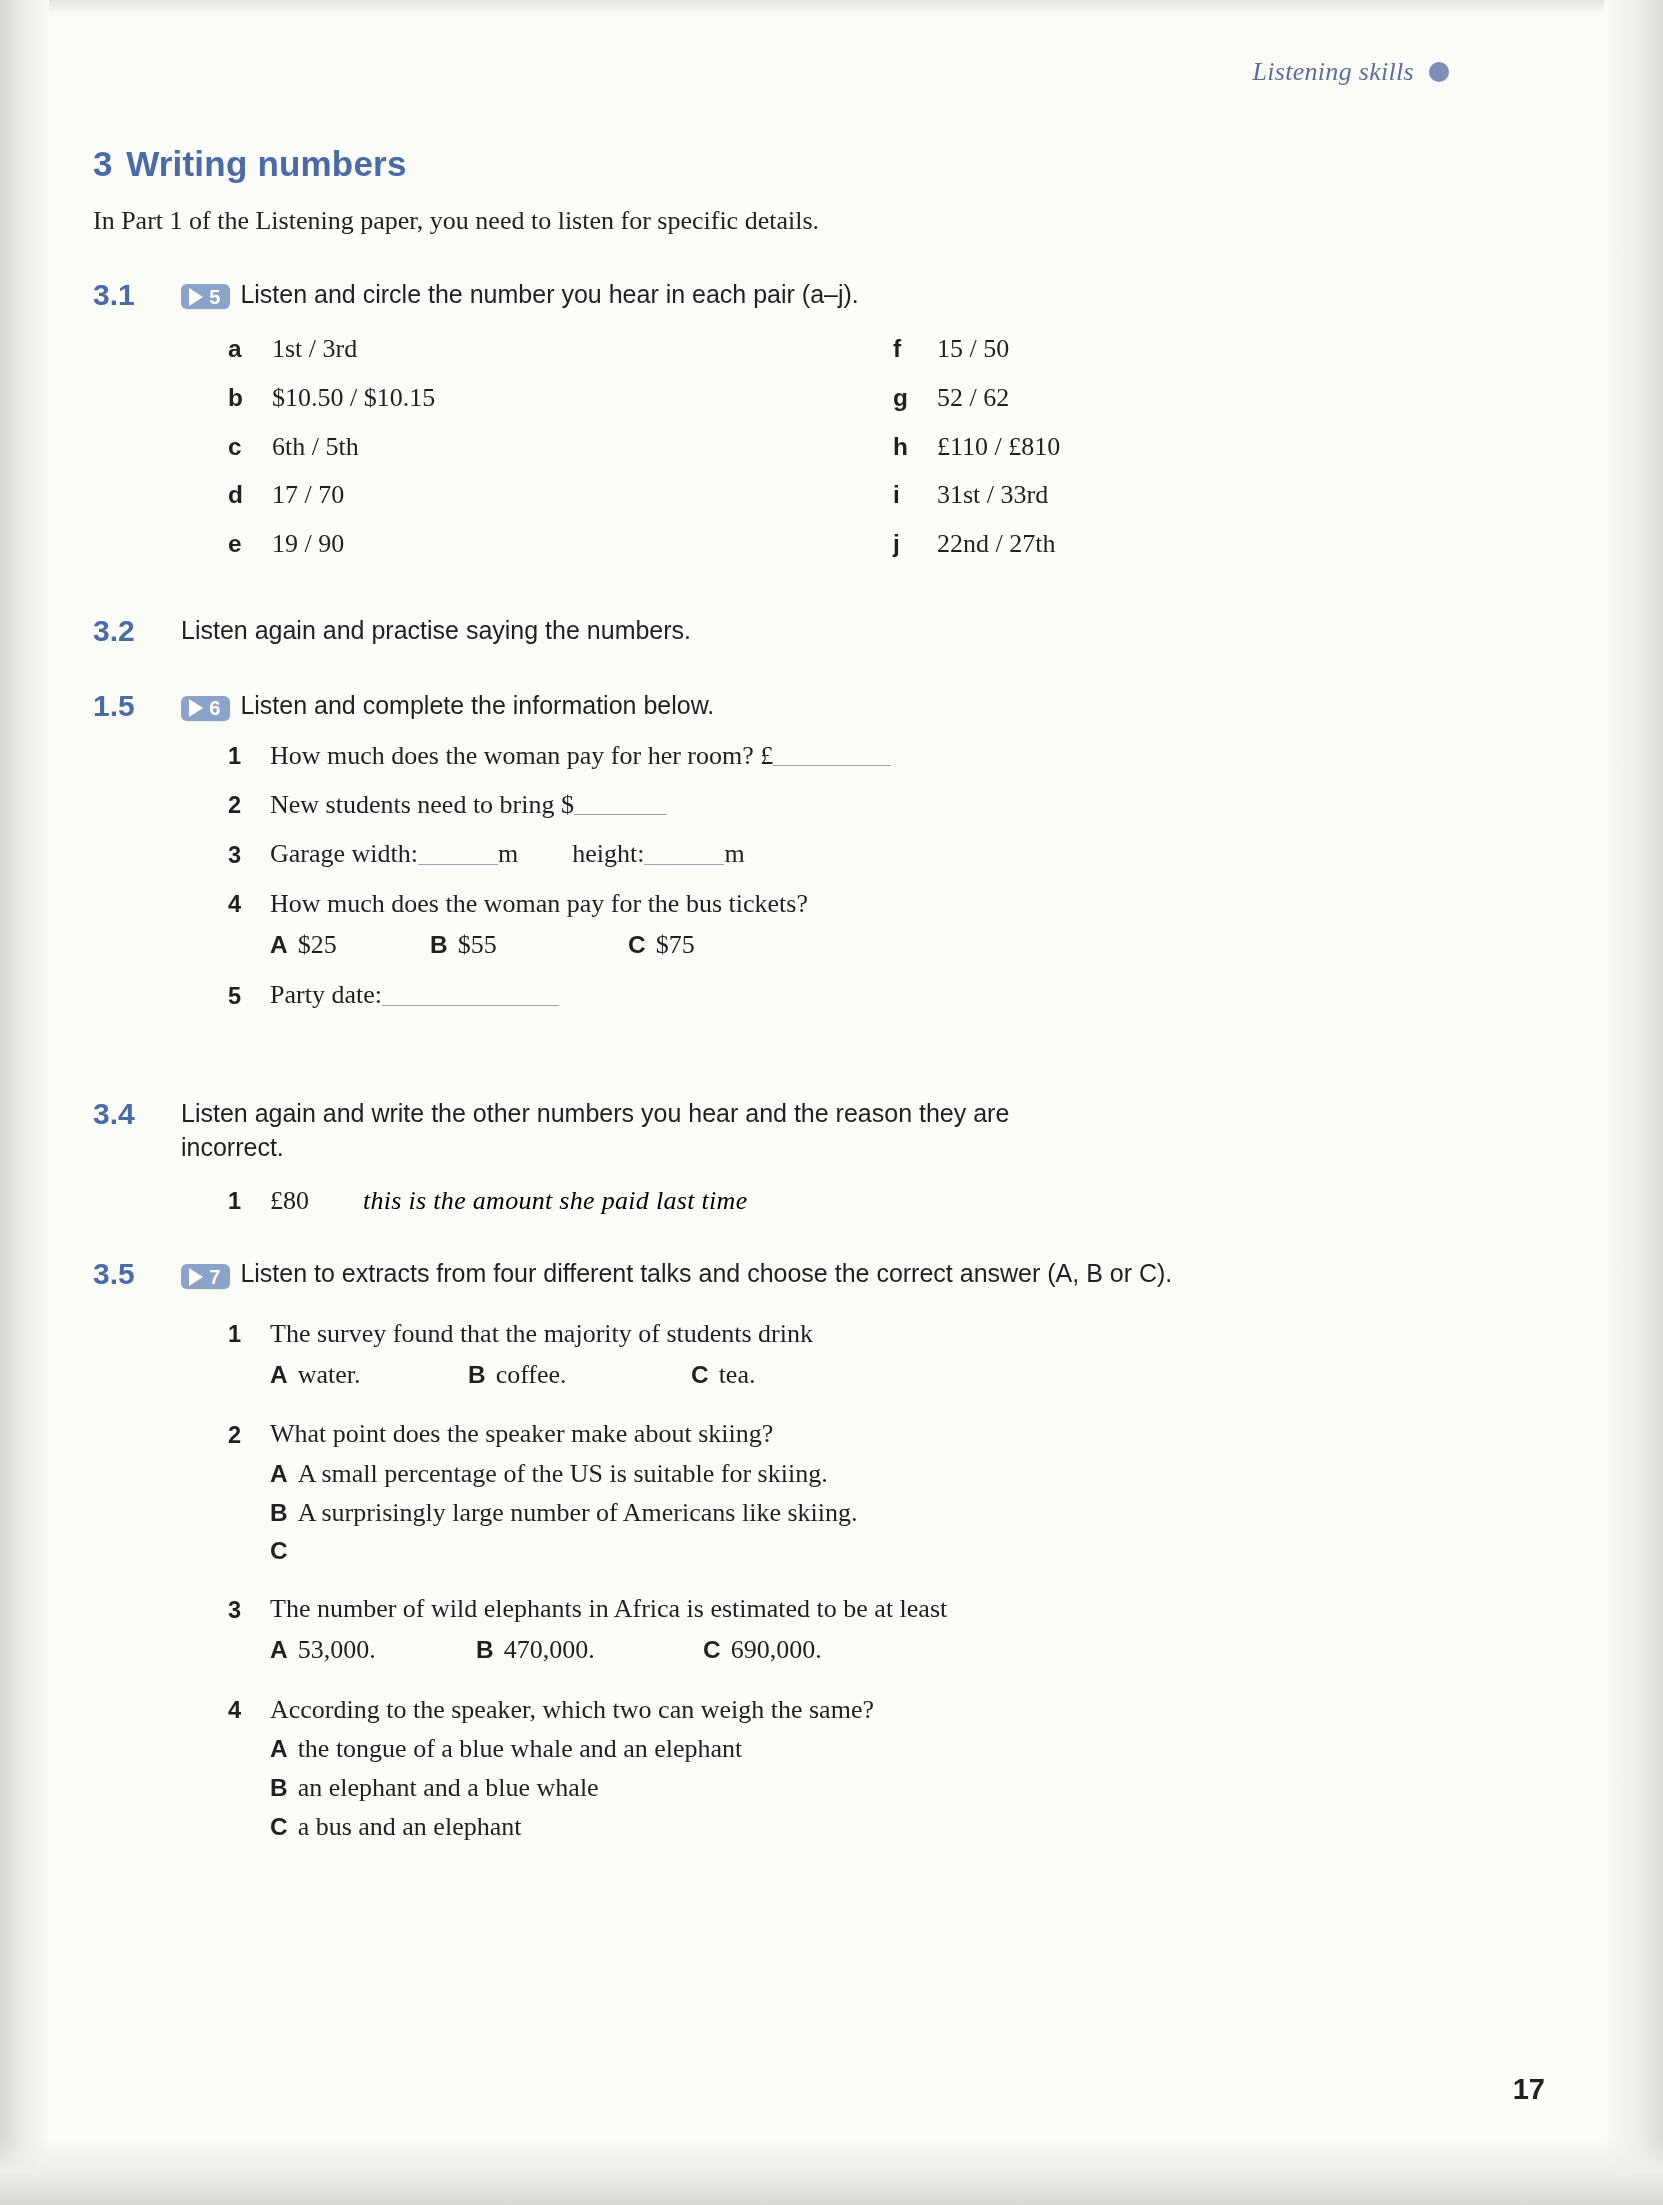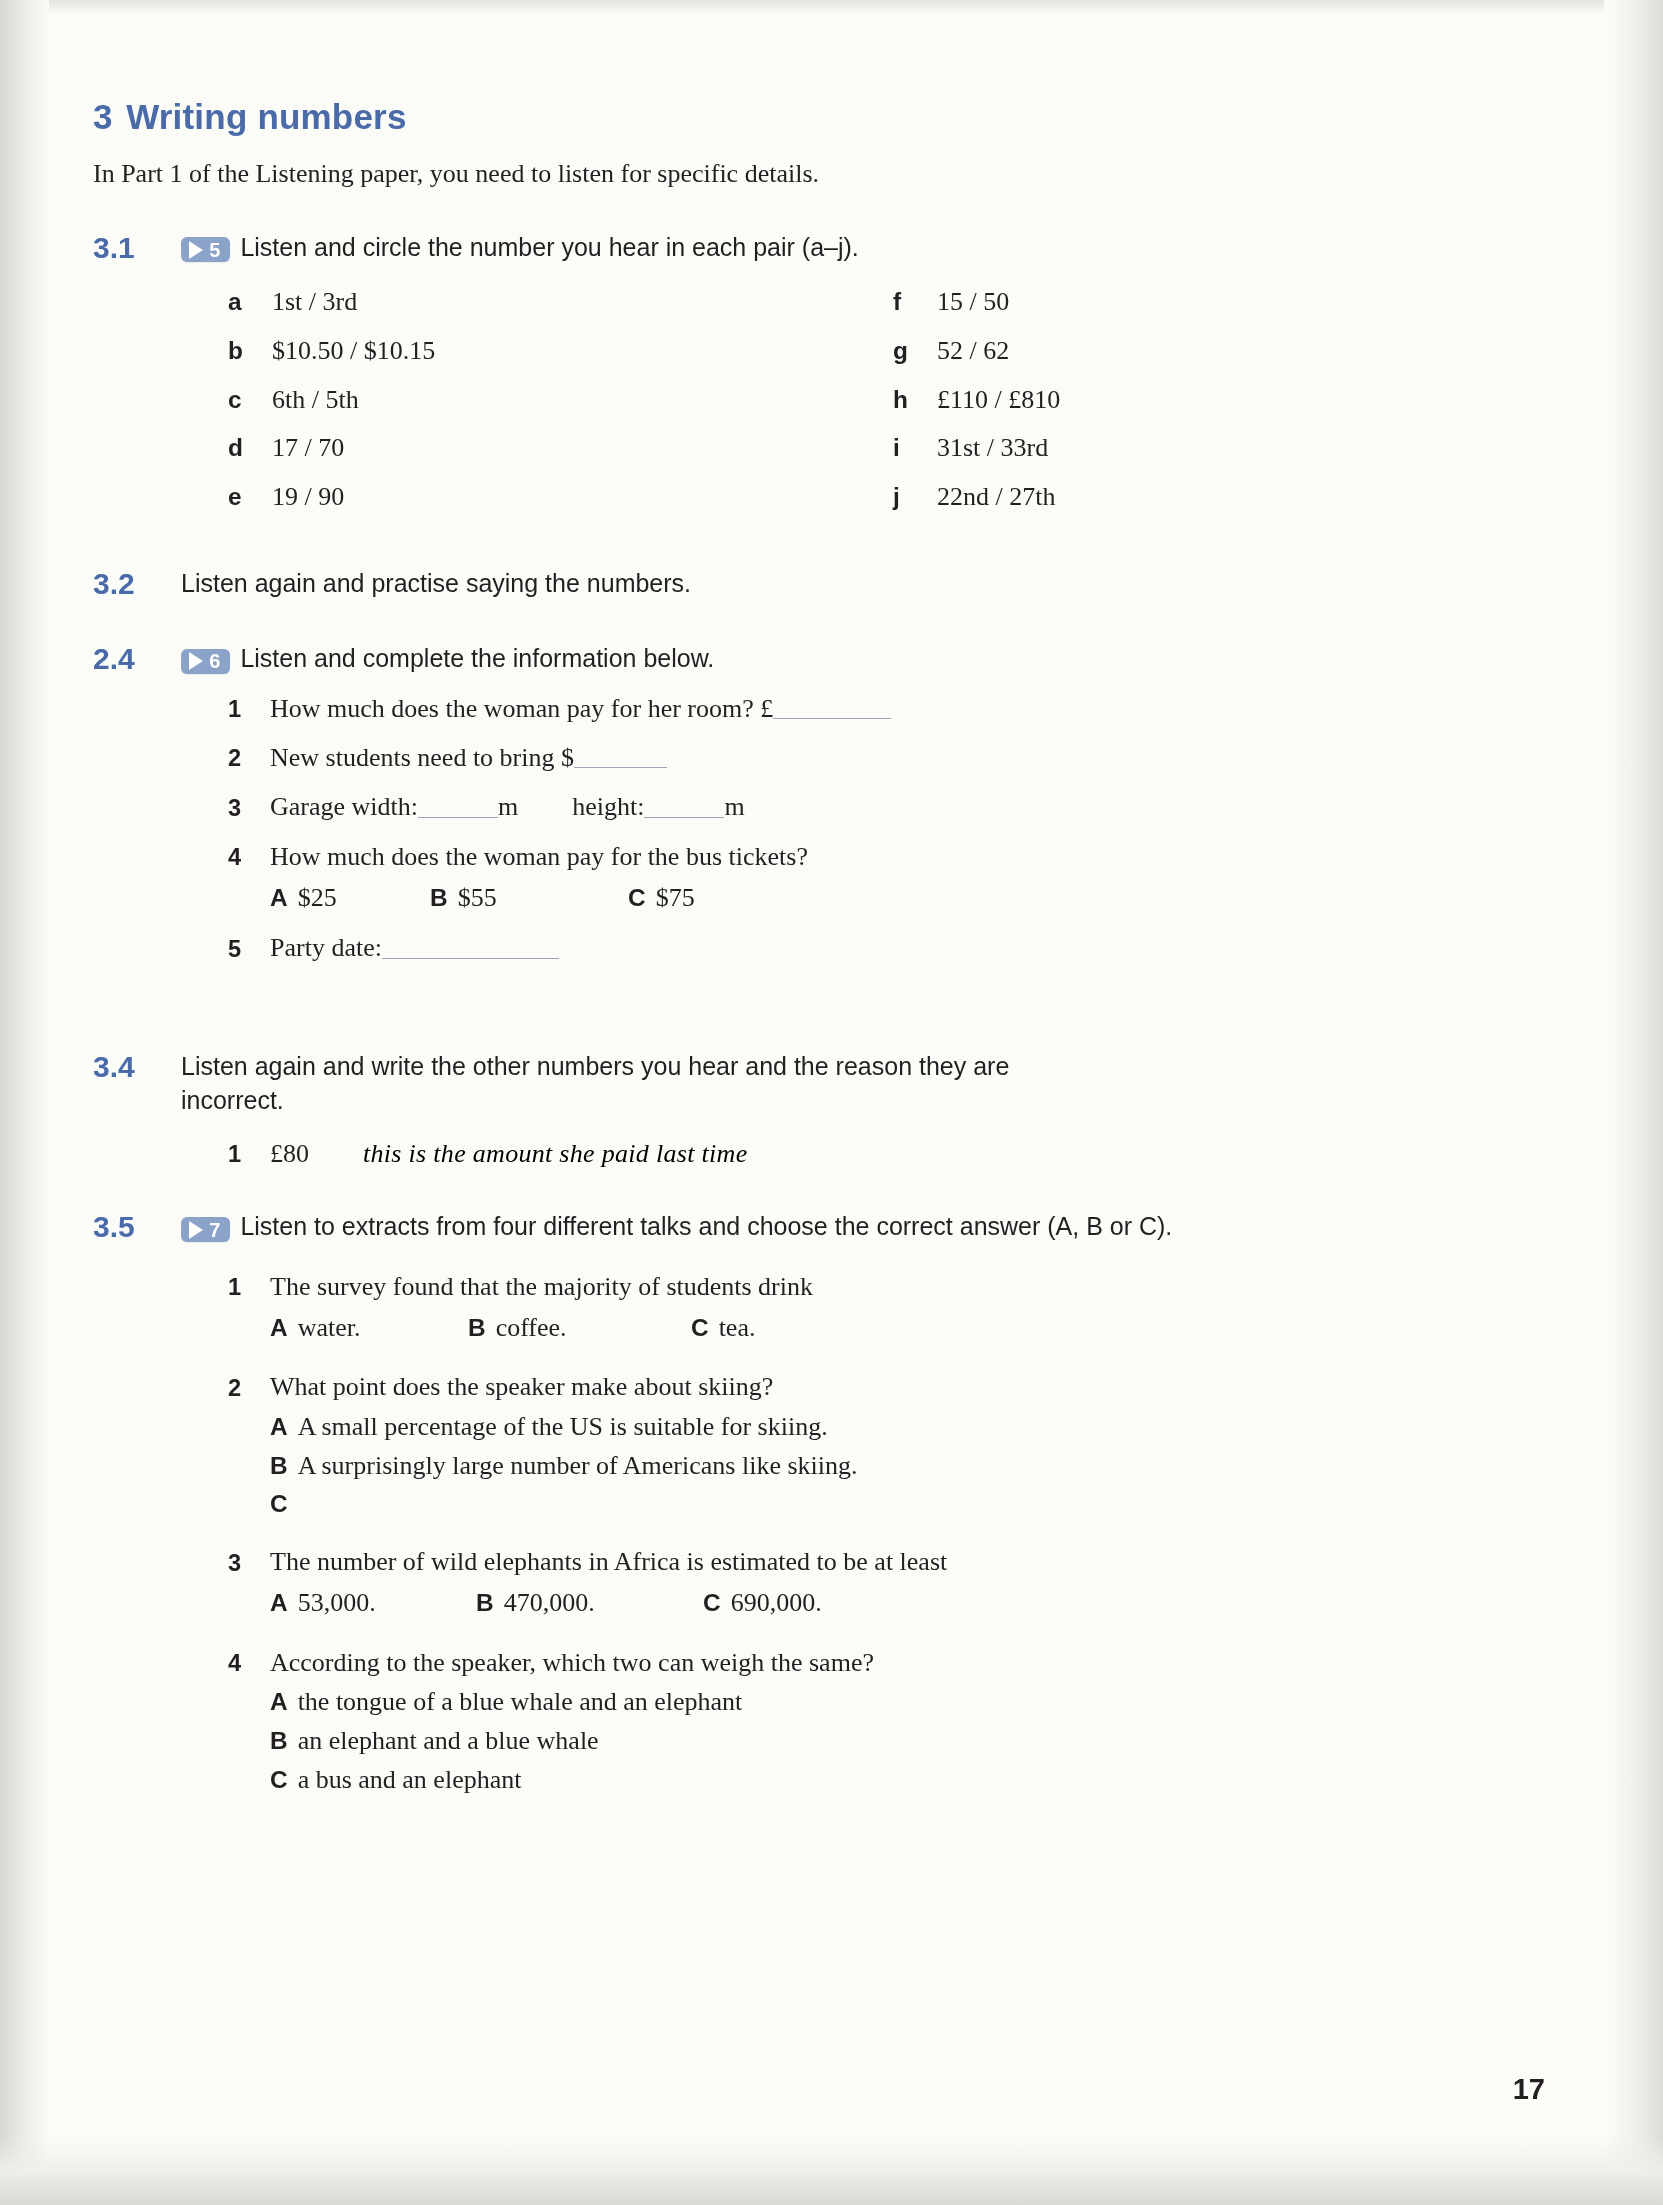--- a/index.html
+++ b/index.html
@@ -261,20 +261,24 @@
 <body>
 
 <div class="page">
   <div class="edge-top"></div>
   <div class="edge-left"></div>
   <div class="edge-right"></div>
   <div class="edge-bottom"></div>
 
   <div class="content">
 
+    <div class="running-head">
+      <span class="rh-text">Listening skills</span>
+      <span class="rh-dot"></span>
+    </div>
 
     <h1 class="section-title">
       <span class="num">3</span><span>Writing numbers</span>
     </h1>
     <p class="intro">In Part 1 of the Listening paper, you need to listen for specific details.</p>
 
     <div class="task">
       <div class="task-num">3.1</div>
       <div class="task-body">
         <div class="task-rubric">
@@ -337,21 +341,21 @@
     <div class="task">
       <div class="task-num">3.2</div>
       <div class="task-body">
         <div class="task-rubric">
           <span class="rubric-text">Listen again and practise saying the numbers.</span>
         </div>
       </div>
     </div>
 
     <div class="task">
-      <div class="task-num">2.4</div>
+      <div class="task-num">1.5</div>
       <div class="task-body">
         <div class="task-rubric">
           <span class="audio-badge">
             <span class="play-tri"></span>
             <span class="track-num">6</span>
           </span>
           <span class="rubric-text">Listen and complete the information below.</span>
         </div>
 
         <div class="qlist">

